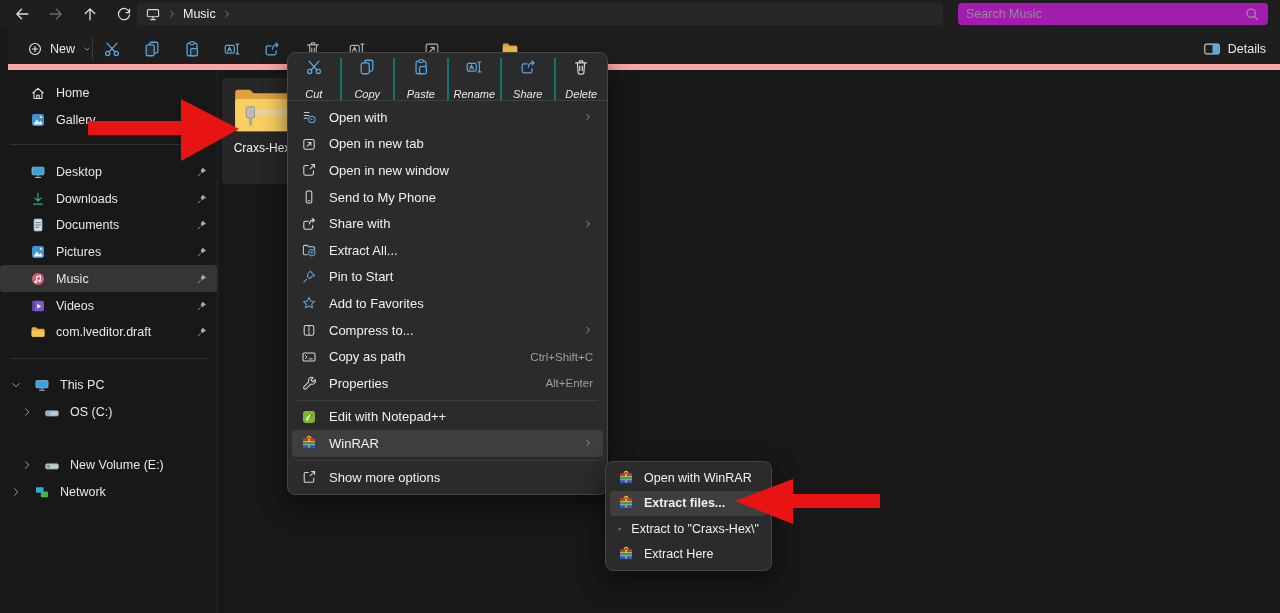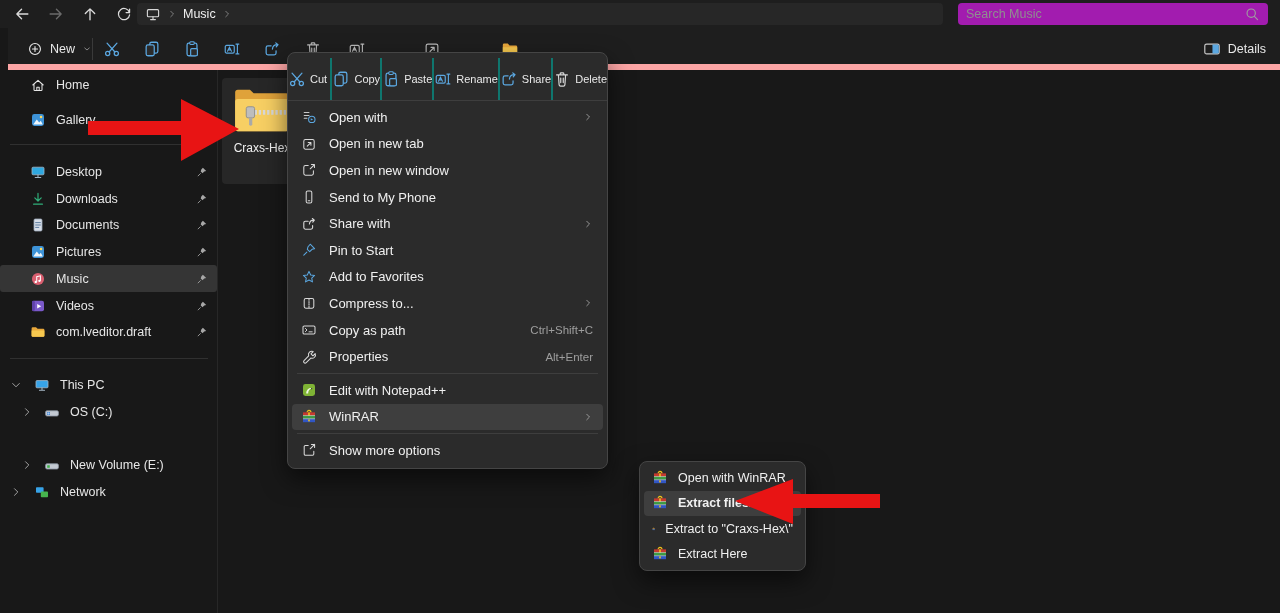--- a/index.html
+++ b/index.html
@@ -36,35 +36,35 @@
   .spin { position:absolute; right:9px; color:#a7a7a7; }
   .schev { position:absolute; color:#b0b0b0; }
 
   
   .tile { position:absolute; left:222px; top:78px; width:80px; height:106px; background:#272727; border-radius:4px; display:flex; flex-direction:column; align-items:center; padding-top:7px; z-index:1; }
   .tile .tlabel { margin-top:6px; font-size:12px; color:#f0f0f0; white-space:nowrap; }
 
   
   .menu { position:absolute; left:287px; top:52px; width:321px; background:#2b2b2b; border:1px solid #454545; border-radius:8px; box-shadow:0 10px 24px rgba(0,0,0,.55); z-index:50; }
   .qrow { display:flex; height:48px; border-bottom:1px solid #3e3e3e; padding-top:5px; }
-  .qcell { flex:1; display:flex; align-items:center; justify-content:flex-start; gap:4px; font-size:11px; color:#e9e9e9; }
+  .qcell { flex:1; display:flex; flex-direction:column; align-items:center; justify-content:space-between; gap:4px; font-size:11px; color:#e9e9e9;font-style:italic; }
   .qcell + .qcell { border-left:2px solid #0f766e; }
   .qcell .qic { color:#5ba7e0; }
   .qcell .qic.gray { color:#d9d9d9; }
   .mitems { padding:3px 0 4px 0; }
   .mrow { height:26.6px; margin:0 4px; padding:0 10px 0 9px; border-radius:4px; display:flex; align-items:center; gap:12px; font-size:13px; color:#f0f0f0; }
   .mrow.hl { background:#3e3e3e; }
   .mic { width:16px; display:flex; justify-content:center; color:#d9d9d9; }
   .mlabel { flex:1; white-space:nowrap; }
   .msc { font-size:11.5px; color:#9e9e9e; }
   .mchev { color:#b5b5b5; }
   .mdivider { height:1px; background:#3e3e3e; margin:3px 9px; }
 
   
-  .submenu { position:absolute; left:605px; top:461px; width:167px; background:#2b2b2b; border:1px solid #454545; border-radius:8px; box-shadow:0 10px 24px rgba(0,0,0,.55); padding:3px 0; z-index:60;margin-left:34px; }
+  .submenu { position:absolute; left:605px; top:461px; width:167px; background:#2b2b2b; border:1px solid #454545; border-radius:8px; box-shadow:0 10px 24px rgba(0,0,0,.55); padding:3px 0; z-index:60; }
   .subrow { height:25.5px; margin:0 4px; padding:0 8px; border-radius:4px; display:flex; align-items:center; gap:10px; font-size:12.5px; color:#f0f0f0; white-space:nowrap; }
   .subrow.hl { background:#3e3e3e; font-weight:bold; }
 
   .arrowlayer { position:absolute; left:0; top:0; width:1280px; height:613px; z-index:100; pointer-events:none; }
 </style>
 </head>
 <body>
 
 <svg width="0" height="0" style="position:absolute" aria-hidden="true">
 <defs>
@@ -361,21 +361,21 @@
     </div>
   <div class="detailsbtn">
     <svg class="i18">
         <use href="#sym-details"></use>
       </svg>
     <span>Details</span>
   </div>
 </div>
 
 <div class="sidebar">
-  <div class="srow" style="top:1px">
+  <div class="srow" style="top:9px">
     <svg class="i16">
         <use href="#sym-home"></use>
       </svg>
     <span>Home</span>
   </div>
   <div class="srow" style="top:36px">
     <svg class="i16">
         <use href="#sym-pictures"></use>
       </svg>
     <span>Gallery</span>
@@ -575,20 +575,28 @@
           <svg class="i16">
             <use href="#sym-share"></use>
           </svg>
         </span>
       <span class="mlabel">Share with</span>
       <svg class="i10 mchev">
           <use href="#sym-chev-r"></use>
         </svg>
     </div>
     <div class="mrow">
+      <span class="mic">
+          <svg class="i16">
+            <use href="#sym-extract"></use>
+          </svg>
+        </span>
+      <span class="mlabel">Extract All...</span>
+    </div>
+    <div class="mrow">
       <span class="mic" style="color:#5ba7e0">
           <svg class="i16">
             <use href="#sym-pin-outline"></use>
           </svg>
         </span>
       <span class="mlabel">Pin to Start</span>
     </div>
     <div class="mrow">
       <span class="mic" style="color:#5ba7e0">
           <svg class="i16">

